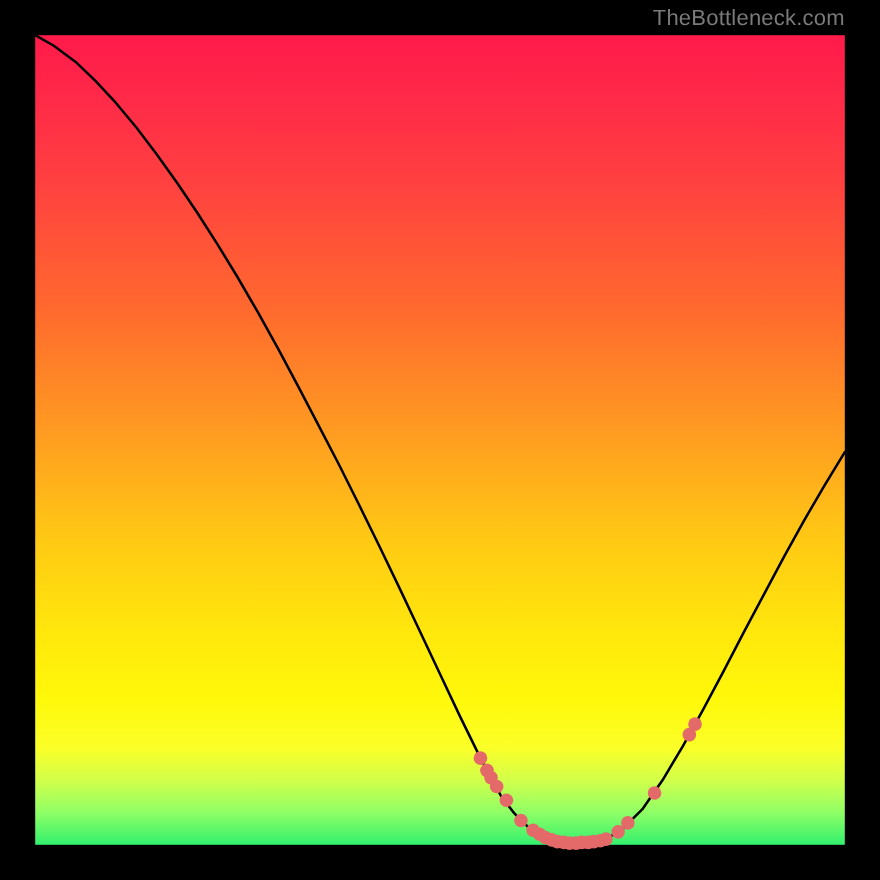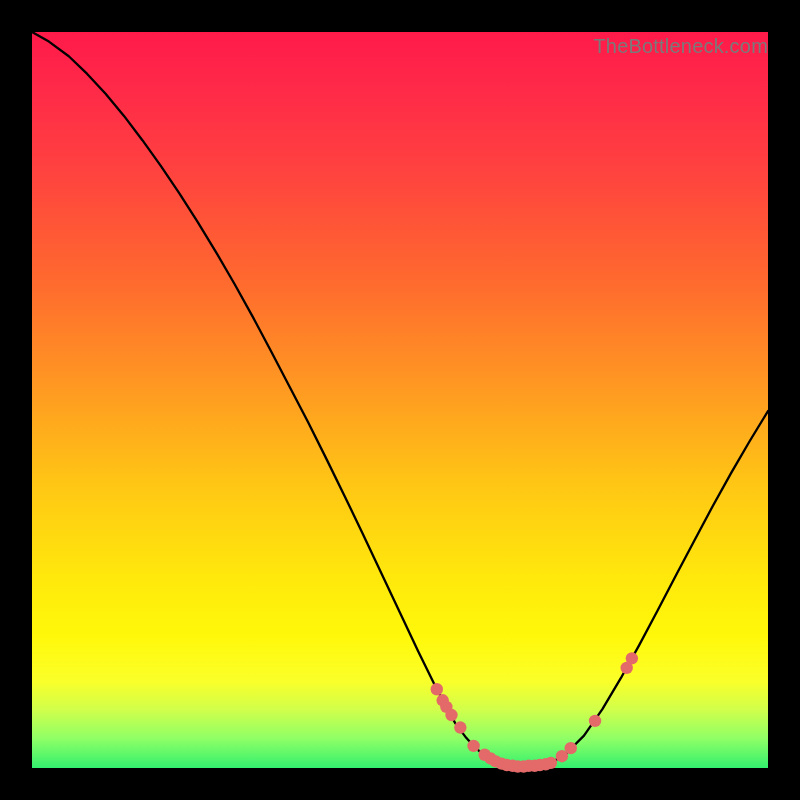--- a/index.html
+++ b/index.html
@@ -39,21 +39,20 @@
       #8fff66 96%,
       #33f06e 100%);
   }
   .watermark {
     position: absolute;
     right: 32px;
     top: 6px;
     color: #7a7a7a;
     font: 20px Arial, Helvetica, sans-serif;
     letter-spacing: 0.2px;
-    margin-top: 29px;
   }
   svg.curve {
     position: absolute;
     left: 32px;
     top: 32px;
     width: 736px;
     height: 736px;
     overflow: visible;
   }
 </style>

